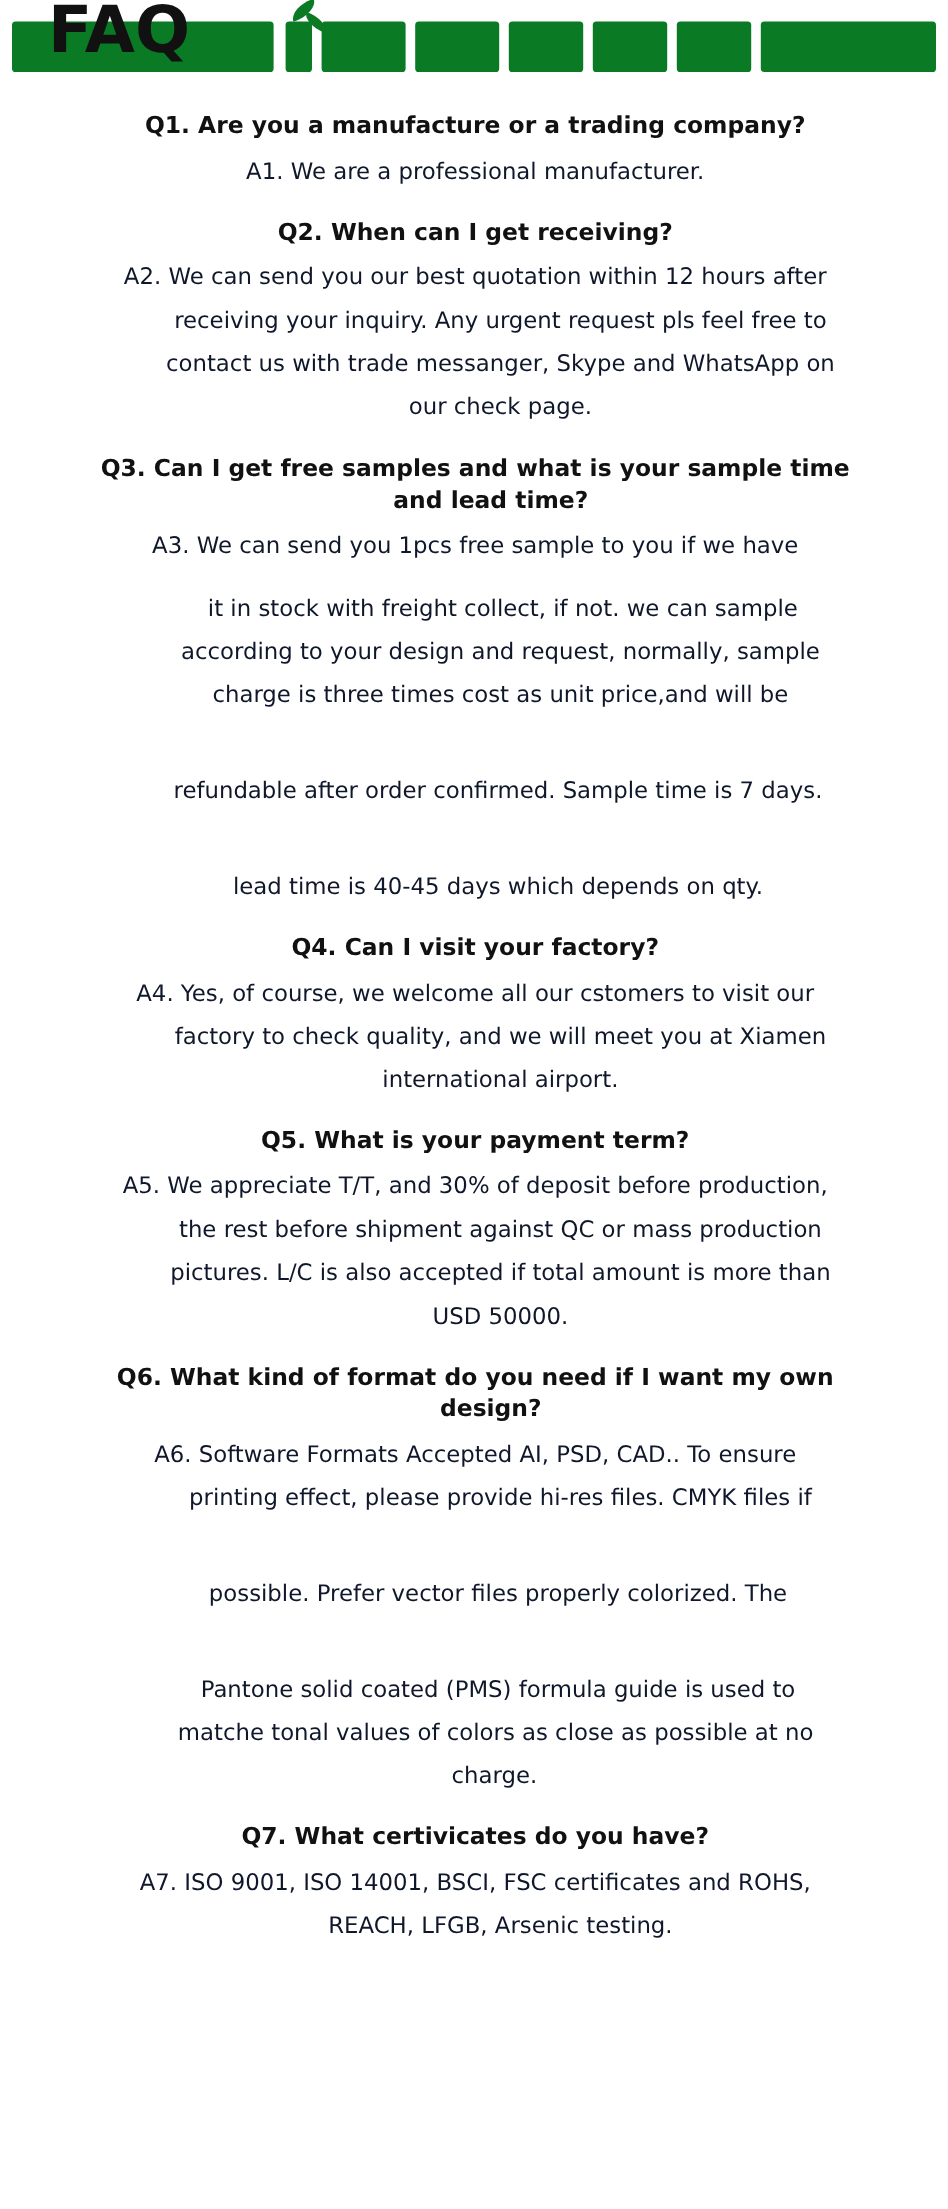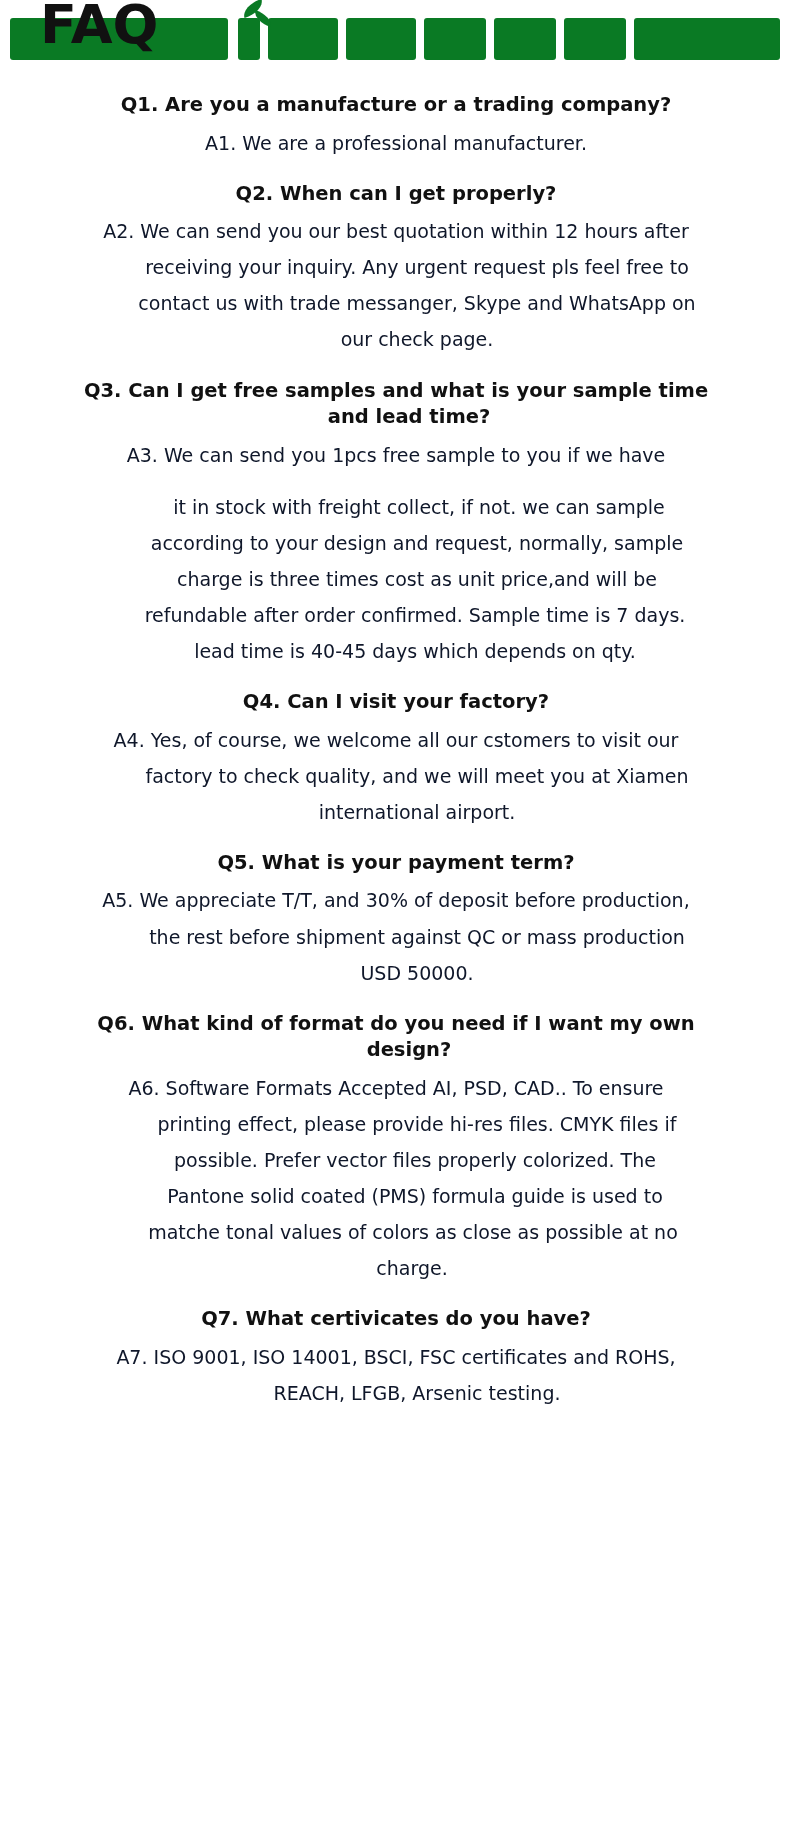--- a/index.html
+++ b/index.html
@@ -91,20 +91,21 @@
   }
   .answer .a-line.indent {
     padding-left: 42px;
   }
   .answer .a-line.indent-wide {
     padding-left: 46px;
     margin-top: 16px;
   }
   .answer .a-line.indent-narrow {
     padding-left: 38px;
+    margin-top: 44px;
   }
 </style>
 </head>
 <body>
 
 <div class="page">
 
   <div class="banner">
     <div class="bamboo">
       <div class="bamboo-seg" style="left:0px;width:218px;"></div>
@@ -128,21 +129,21 @@
       <p class="question">
         <span class="q-line">Q1. Are you a manufacture or a trading company?</span>
       </p>
       <p class="answer">
         <span class="a-line">A1. We are a professional manufacturer.</span>
       </p>
     </div>
 
     <div class="qa-block">
       <p class="question">
-        <span class="q-line">Q2. When can I get properly?</span>
+        <span class="q-line">Q2. When can I get receiving?</span>
       </p>
       <p class="answer">
         <span class="a-line">A2. We can send you our best quotation within 12 hours after</span>
         <span class="a-line indent">receiving your inquiry. Any urgent request pls feel free to</span>
         <span class="a-line indent">contact us with trade messanger, Skype and WhatsApp on</span>
         <span class="a-line indent">our check page.</span>
       </p>
     </div>
 
     <div class="qa-block">
@@ -171,20 +172,21 @@
       </p>
     </div>
 
     <div class="qa-block">
       <p class="question">
         <span class="q-line">Q5. What is your payment term?</span>
       </p>
       <p class="answer">
         <span class="a-line">A5. We appreciate T/T, and 30% of deposit before production,</span>
         <span class="a-line indent">the rest before shipment against QC or mass production</span>
+        <span class="a-line indent">pictures. L/C is also accepted if total amount is more than</span>
         <span class="a-line indent">USD 50000.</span>
       </p>
     </div>
 
     <div class="qa-block">
       <p class="question">
         <span class="q-line">Q6. What kind of format do you need if I want my own</span>
         <span class="q-indent">design?</span>
       </p>
       <p class="answer">

